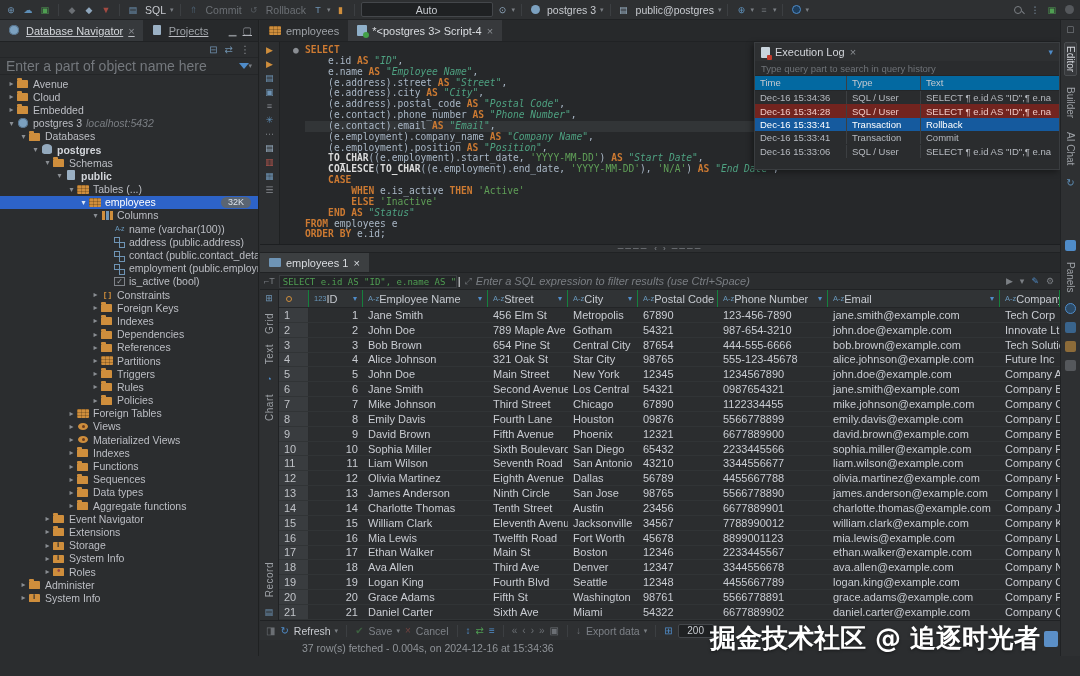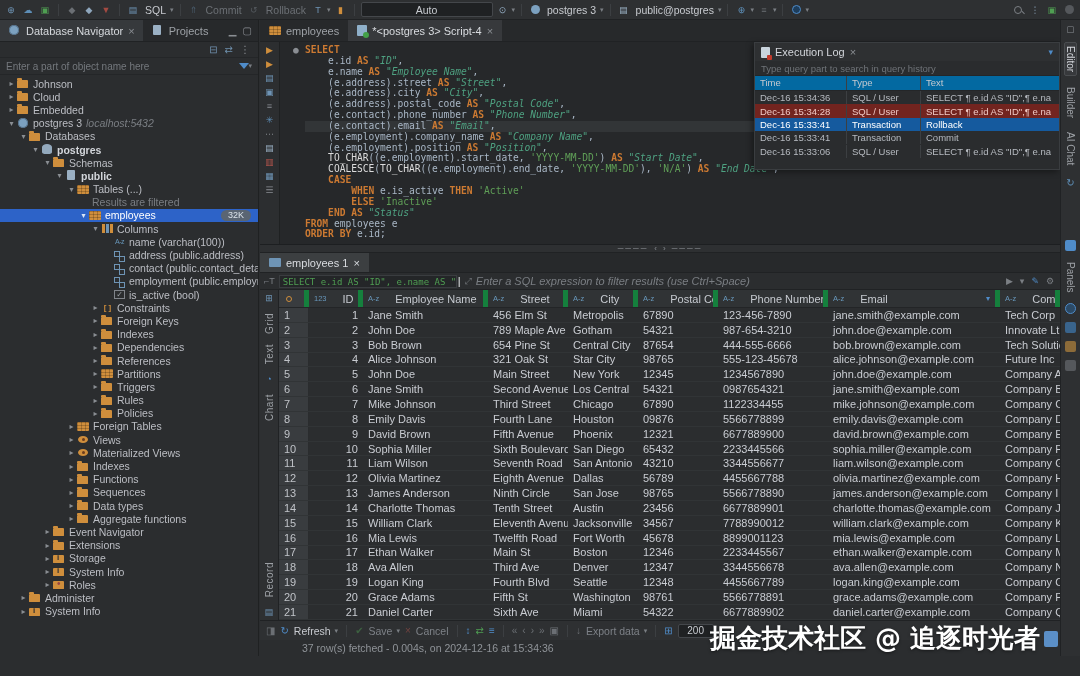--- a/index.html
+++ b/index.html
@@ -18,29 +18,29 @@
   .tb-sep { width:1px; height:12px; background:#3c3f42; margin:0 3px; flex:0 0 auto; }
   .auto-box { width:132px; height:15px; background:#1f2123; border:1px solid #44474b; border-radius:2px;
               color:#c8cbd0; font-size:10.5px; display:flex; align-items:center; justify-content:center; }
   .search-glyph { width:8px; height:8px; border:1.4px solid #7b7f84; border-radius:50%; position:relative; }
   .search-glyph::after { content:''; position:absolute; width:4px; height:1.4px; background:#7b7f84;
               transform:rotate(45deg); right:-4px; bottom:-1px; }
   .dot-ic { width:9px; height:9px; border-radius:50%; }
   
   .sidebar { position:absolute; left:0; top:20px; width:259px; bottom:20px; background:#2b2d2f;
              border-right:1px solid #1f2122; display:flex; flex-direction:column; }
-  .side-tabs { height:22px; background:#27292b; display:flex; align-items:stretch; border-bottom:1px solid #202224; }
+  .side-tabs { height:22px; background:#27292b; display:flex; align-items:stretch; border-bottom:1px solid #202224;text-decoration:underline; }
   .side-tab { display:flex; align-items:center; gap:5px; padding:0 8px; color:#9da1a6; }
   .side-tab.active { background:#36393c; color:#d6d9dd; }
   .side-tab .x { color:#8a8e93; font-size:11px; }
   .side-tabs .winbtns { margin-left:auto; display:flex; align-items:center; gap:6px; padding-right:6px; color:#8a8e93; font-size:10px; }
   .side-toolbar { height:16px; display:flex; justify-content:flex-end; align-items:center; gap:7px;
                   padding-right:8px; color:#6f90ad; font-size:10px; border-bottom:1px solid #242628; }
   .side-filter { height:17px; display:flex; align-items:center; padding:0 6px; border-bottom:1px solid #242628; }
-  .side-filter .ph { color:#74787d; font-size:10px; flex:1; }
+  .side-filter .ph { color:#74787d; font-size:14px; flex:1; }
   .funnel { width:0; height:0; border-left:5px solid transparent; border-right:5px solid transparent;
             border-top:6px solid #4f8cc9; }
   .tree { flex:1; overflow:hidden; padding-top:2px; }
   .tree-row { display:flex; align-items:center; height:13.2px; white-space:nowrap; overflow:hidden; font-size:10.5px; }
   .tree-row.sel { background:#2d63c8; color:#fff; }
   .tree-row.note .tlabel { color:#7a7e83; }
   .chev { width:11px; flex:0 0 11px; color:#8a8e93; font-size:8px; text-align:center; }
   .tree-row.sel .chev { color:#d9e4f5; }
   .tlabel { margin-left:3px; }
   .tlabel.b { font-weight:bold; color:#d2d5da; }
@@ -89,21 +89,21 @@
                display:flex; flex-direction:column; align-items:center; padding-top:3px; gap:4px; }
   .ed-gutter span { font-size:9px; line-height:10px; }
   .code { position:absolute; left:21px; top:3px; right:0; bottom:0; font-family:"DejaVu Sans Mono", monospace;
           font-size:9.6px; line-height:10.85px; color:#a9b7c6; white-space:pre; overflow:hidden; padding-left:24px; }
   .code-line { height:10.85px; }
   .code-line.current { background:#323537; }
   .stmt-dot { color:#8a8e93; position:absolute; left:12px; }
   .tok-kw { color:#cd7a32; font-weight:bold; }
   .tok-str { color:#4ea181; font-style:italic; }
   .tok-sstr { color:#5f9e57; }
-  .tok-fn { color:#dcdcdc; font-weight:normal; }
+  .tok-fn { color:#dcdcdc; font-weight:bold; }
   
   .exec { position:absolute; top:0; right:0; width:306px; height:128px; background:#2a2c2e;
           border:1px solid #3a3d40; box-shadow:-2px 2px 6px rgba(0,0,0,.4); display:flex; flex-direction:column; }
   .exec-head { height:18px; display:flex; align-items:center; gap:5px; padding:0 6px; background:#2e3032; }
   .exec-head .title { color:#d2d5da; }
   .exec-head .x { color:#8a8e93; }
   .exec-head .chev-dn { margin-left:auto; color:#4f8cc9; font-size:9px; }
   .exec-ic { width:9px; height:11px; background:#c9d4dd; border-radius:1px; position:relative; }
   .exec-ic::after { content:''; position:absolute; right:-2px; bottom:-2px; width:5px; height:5px; background:#c0392b; border-radius:1px; }
   .exec-search { height:15px; display:flex; align-items:center; padding:0 6px; color:#6f7378; font-size:9.5px;
@@ -132,21 +132,21 @@
   .rf-right { display:flex; gap:7px; color:#7b7f84; font-size:9px; padding-right:2px; }
   .res-body { flex:1; display:flex; overflow:hidden; }
   .res-strip { width:19px; background:#2e3032; border-right:1px solid #202224; display:flex; flex-direction:column;
                align-items:center; padding:3px 0; gap:10px; }
   .vtab { writing-mode:vertical-rl; transform:rotate(180deg); color:#9da1a6; font-size:10px; letter-spacing:.5px; }
   .strip-ic { font-size:9px; color:#6e94b5; }
   .res-strip .spacer { flex:1; }
   .grid { flex:1; display:flex; flex-direction:column; overflow:hidden; background:#2b2d2f; }
   .g-head { display:flex; height:18px; background:#303335; border-bottom:1px solid #232527; flex:0 0 18px; }
   .g-cell { overflow:hidden; white-space:nowrap; padding:0 5px; display:flex; align-items:center; }
-  .g-head .g-cell { border-right:5px solid #15803d; color:#c6cad0; gap:16px; }
+  .g-head .g-cell { border-right:1px solid #15803d; color:#c6cad0; gap:0; }
   .g-gut { width:30px; flex:0 0 30px; background:#393c3f; border-right:1px solid #2a2c2e;
            color:#c0c3c8; justify-content:flex-start; padding-left:5px; }
   .keyring { width:6px; height:6px; border:1.5px solid #cf8e3c; border-radius:50%; margin-left:2px; }
   .cicon { color:#6897bb; font-size:7.5px; }
   .sort { margin-left:auto; color:#4f8cc9; font-size:8px; }
   .g-row { display:flex; height:14.85px; flex:0 0 14.85px; border-bottom:1px solid #313436; color:#c9ccd2; }
   .g-row .g-cell.num { justify-content:flex-end; }
   .res-toolbar { height:20px; background:#2e3032; border-top:1px solid #202224; display:flex; align-items:center;
                  gap:5px; padding:0 6px; color:#7d8187; font-size:10.5px; }
   .rt-ic { font-size:10px; }
@@ -258,21 +258,21 @@
     </div>
     <div class="side-filter">
       <span class="ph">Enter a part of object name here</span>
       <span class="funnel"></span>
       <span class="tb-dd">▾</span>
     </div>
     <div class="tree">
         <div class="tree-row" style="padding-left: 6px;">
           <span class="chev">▸</span>
           <span class="ticon i-folder"></span>
-          <span class="tlabel">Johnson</span>
+          <span class="tlabel">Avenue</span>
         </div>
         <div class="tree-row" style="padding-left: 6px;">
           <span class="chev">▸</span>
           <span class="ticon i-folder"></span>
           <span class="tlabel">Cloud</span>
         </div>
         <div class="tree-row" style="padding-left: 6px;">
           <span class="chev">▸</span>
           <span class="ticon i-folder"></span>
           <span class="tlabel">Embedded</span>
@@ -300,24 +300,20 @@
         </div>
         <div class="tree-row" style="padding-left: 54px;">
           <span class="chev">▾</span>
           <span class="ticon i-doc"></span>
           <span class="tlabel b">public</span>
         </div>
         <div class="tree-row" style="padding-left: 66px;">
           <span class="chev">▾</span>
           <span class="ticon i-table"></span>
           <span class="tlabel">Tables (...)</span>
-        </div>
-        <div class="tree-row note" style="padding-left: 78px;">
-          <span class="chev"></span>
-          <span class="tlabel">Results are filtered</span>
         </div>
         <div class="tree-row sel" style="padding-left: 78px;">
           <span class="chev">▾</span>
           <span class="ticon i-table"></span>
           <span class="tlabel">employees</span>
           <span class="tbadge">32K</span>
         </div>
         <div class="tree-row" style="padding-left: 90px;">
           <span class="chev">▾</span>
           <span class="ticon i-cols"></span>

